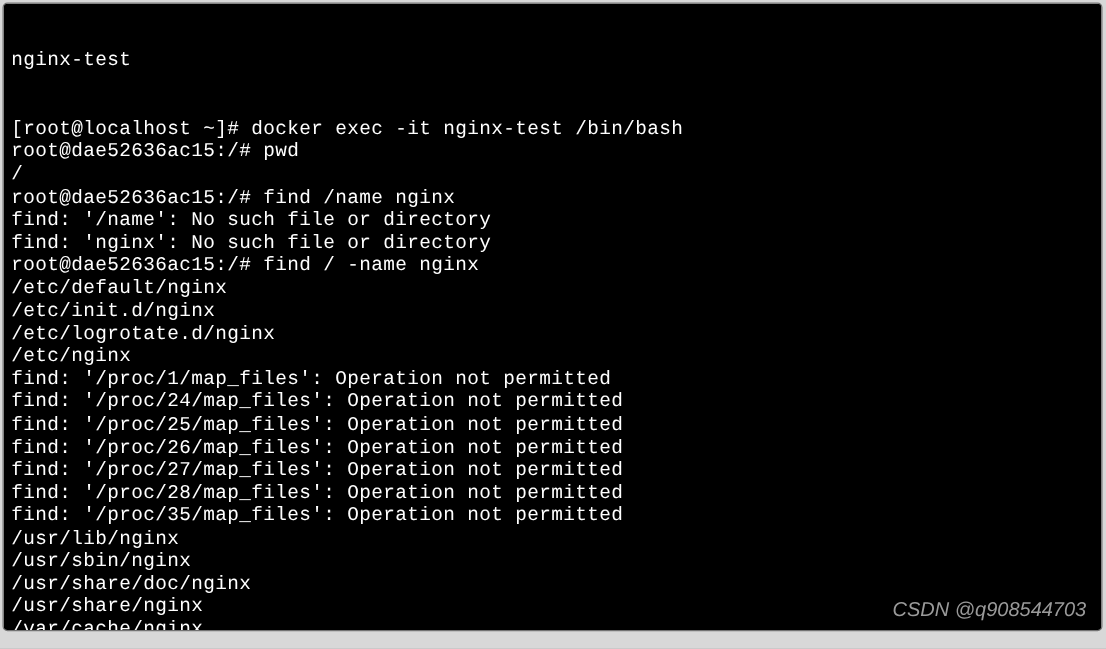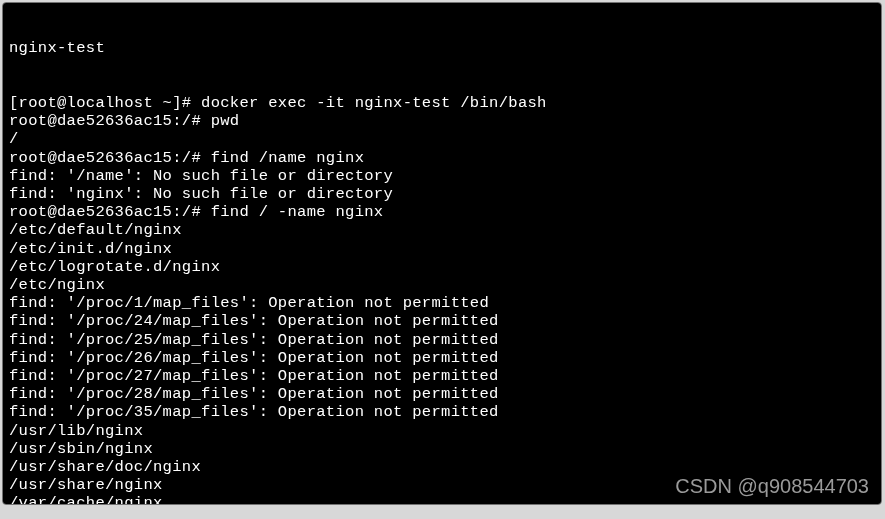--- a/index.html
+++ b/index.html
@@ -28,22 +28,23 @@
     padding: 0 6px 6px 6px;
     white-space: pre;
     letter-spacing: 0.3px;
   }
   .line { min-height: 18.2px; }
   .watermark {
     position: absolute;
     right: 12px;
     bottom: 6px;
     font-family: "Segoe UI",Arial,sans-serif;
-    font-size: 20px;
+    font-size: 16px;
     color: #9a9a9a;
+    font-style: italic;
   }
 </style>
 </head>
 <body>
 
 <div class="window">
   <div class="terminal">
     <div class="line">nginx-test</div>
     <div id="lines"><div class="line">[root@localhost ~]# docker exec -it nginx-test /bin/bash</div><div class="line">root@dae52636ac15:/# pwd</div><div class="line">/</div><div class="line">root@dae52636ac15:/# find /name nginx</div><div class="line">find: '/name': No such file or directory</div><div class="line">find: 'nginx': No such file or directory</div><div class="line">root@dae52636ac15:/# find / -name nginx</div><div class="line">/etc/default/nginx</div><div class="line">/etc/init.d/nginx</div><div class="line">/etc/logrotate.d/nginx</div><div class="line">/etc/nginx</div><div class="line">find: '/proc/1/map_files': Operation not permitted</div><div class="line">find: '/proc/24/map_files': Operation not permitted</div><div class="line">find: '/proc/25/map_files': Operation not permitted</div><div class="line">find: '/proc/26/map_files': Operation not permitted</div><div class="line">find: '/proc/27/map_files': Operation not permitted</div><div class="line">find: '/proc/28/map_files': Operation not permitted</div><div class="line">find: '/proc/35/map_files': Operation not permitted</div><div class="line">/usr/lib/nginx</div><div class="line">/usr/sbin/nginx</div><div class="line">/usr/share/doc/nginx</div><div class="line">/usr/share/nginx</div><div class="line">/var/cache/nginx</div></div>
     

